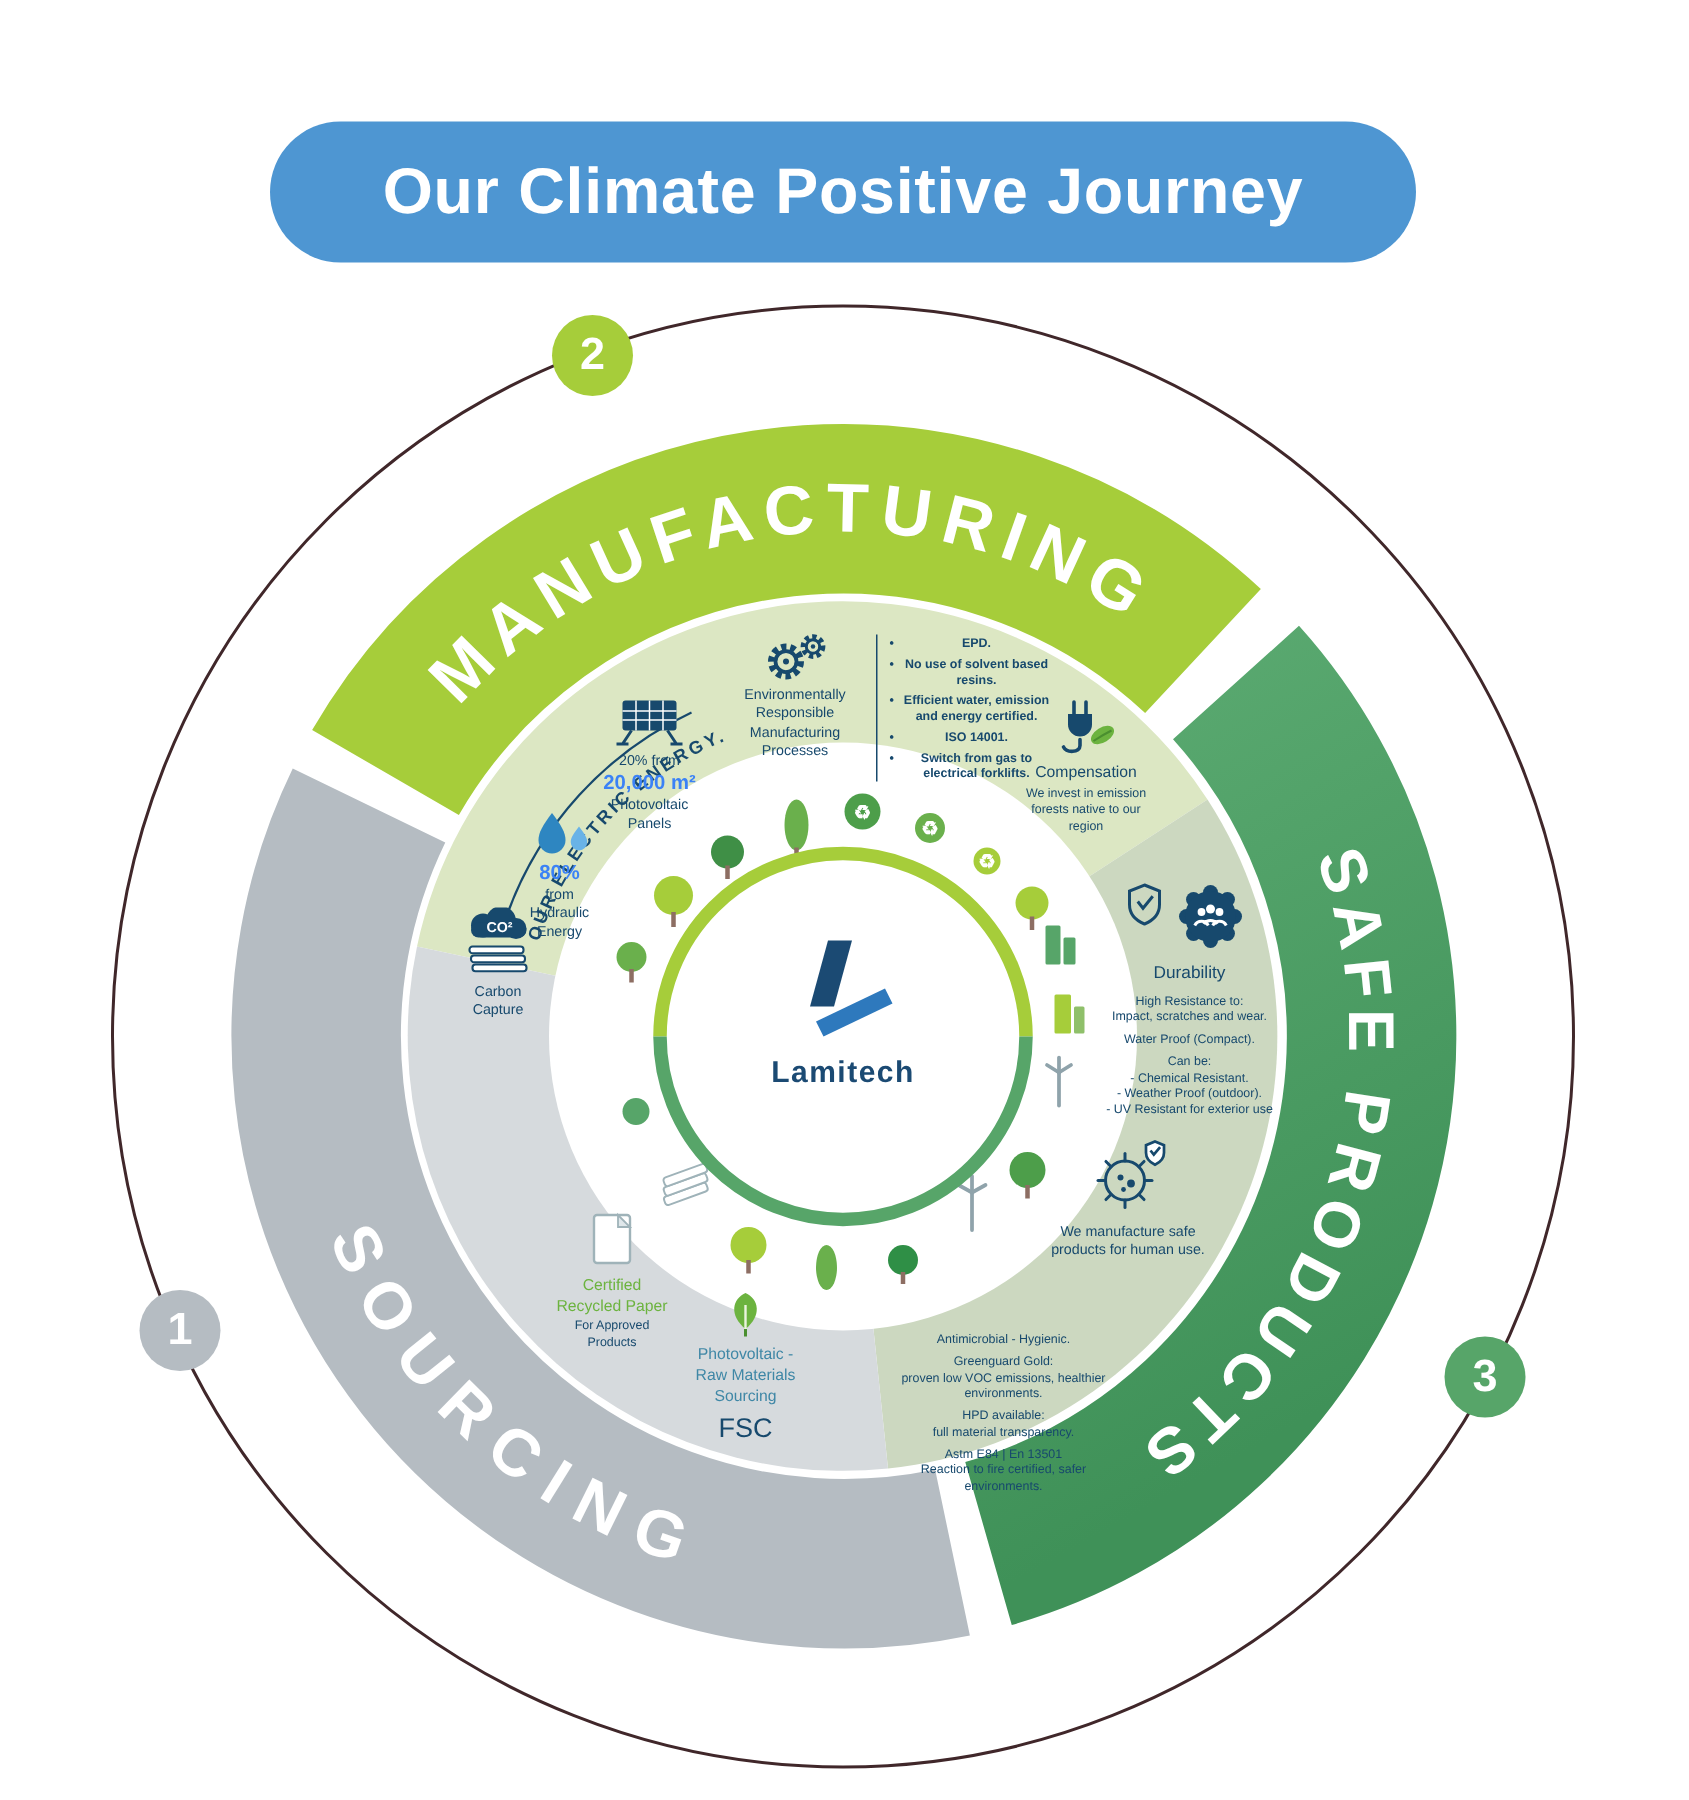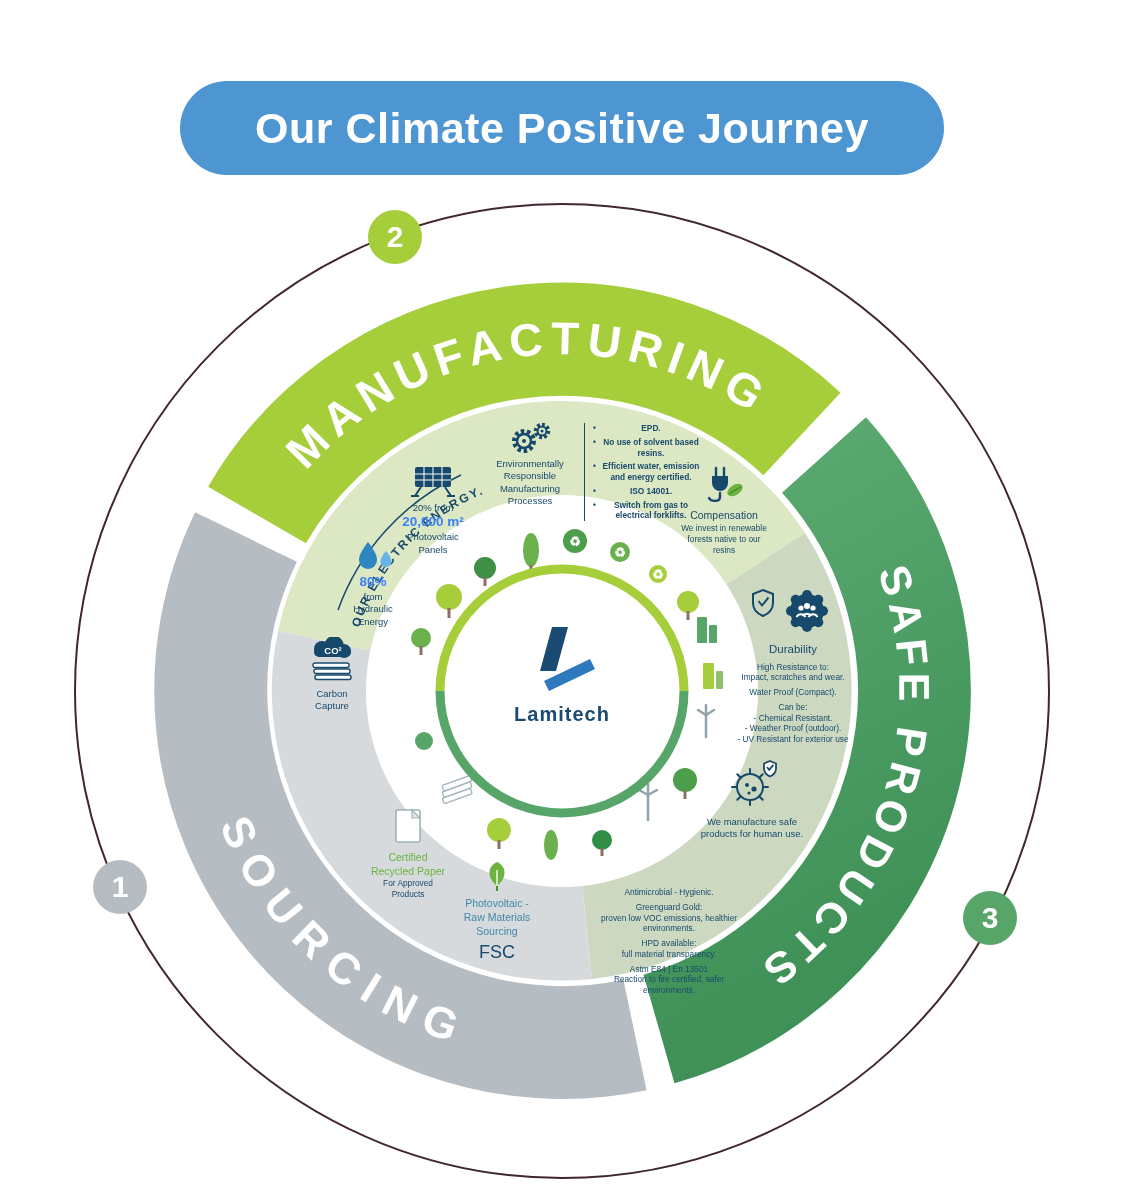--- a/index.html
+++ b/index.html
@@ -214,21 +214,21 @@
     <svg class="icon" width="46" height="42" viewBox="0 0 46 42">
       <g stroke="#17496d" stroke-width="2.4" stroke-linecap="round" fill="none">
         <path d="M15 13 v-8 M23 13 v-8"></path>
         <path d="M19 30 v4 c0 5 -9 5 -11 1"></path>
       </g>
       <path d="M11 13 h16 v7 a8 8 0 0 1 -16 0 Z" fill="#17496d"></path>
       <ellipse cx="34" cy="27" rx="8.5" ry="5" fill="#6cb33f" transform="rotate(-32 34 27)"></ellipse>
       <path d="M28 31 q6 -4 12 -7" stroke="#4a8f2f" stroke-width="1.4" fill="none"></path>
     </svg>
     <div class="t-s b">Compensation</div>
-    <div class="t-xxs" style="width:88px;margin:1px auto 0;">We invest in renewable forests native to our resins</div>
+    <div class="t-xxs" style="width:88px;margin:1px auto 0;">We invest in emission forests native to our region</div>
   </div>
 
   <div class="blk" style="left:793px;top:556px;width:160px;">
     <svg class="icon" width="100" height="58" viewBox="0 0 100 58">
       <g transform="translate(20,20)">
         <path d="M0 -11 L10 -7 V2 C10 9 5 13 0 15 C-5 13 -10 9 -10 2 V-7 Z" fill="none" stroke="#17496d" stroke-width="2"></path>
         <path d="M-4.5 0 l3.5 4.5 l6.5 -8" fill="none" stroke="#17496d" stroke-width="2"></path>
       </g>
       <g transform="translate(64,30)">
         <g fill="#17496d">
@@ -294,21 +294,21 @@
     <div class="cert-item">
       <div class="t-xxs b">HPD available:</div>
       <div class="t-xxs">full material transparency.</div>
     </div>
     <div class="cert-item">
       <div class="t-xxs b">Astm E84 | En 13501</div>
       <div class="t-xxs">Reaction to fire certified, safer environments.</div>
     </div>
   </div>
 
-  <div class="blk" style="left:332px;top:612px;width:100px;">
+  <div class="blk" style="left:332px;top:580px;width:100px;">
     <svg class="icon" width="56" height="48" viewBox="0 0 56 48">
       <g fill="#17496d">
         <circle cx="18" cy="12" r="8"></circle>
           <circle cx="30" cy="9" r="10"></circle>
           <circle cx="40" cy="14" r="7"></circle>
         <rect x="10" y="10" width="37" height="10" rx="5"></rect>
       </g>
       <text x="29" y="16.5" class="co2">CO²</text>
       <g transform="translate(9,26)" fill="#fff" stroke="#17496d" stroke-width="1.4">
         <rect x="2" y="12" width="36" height="4.5" rx="2"></rect>

